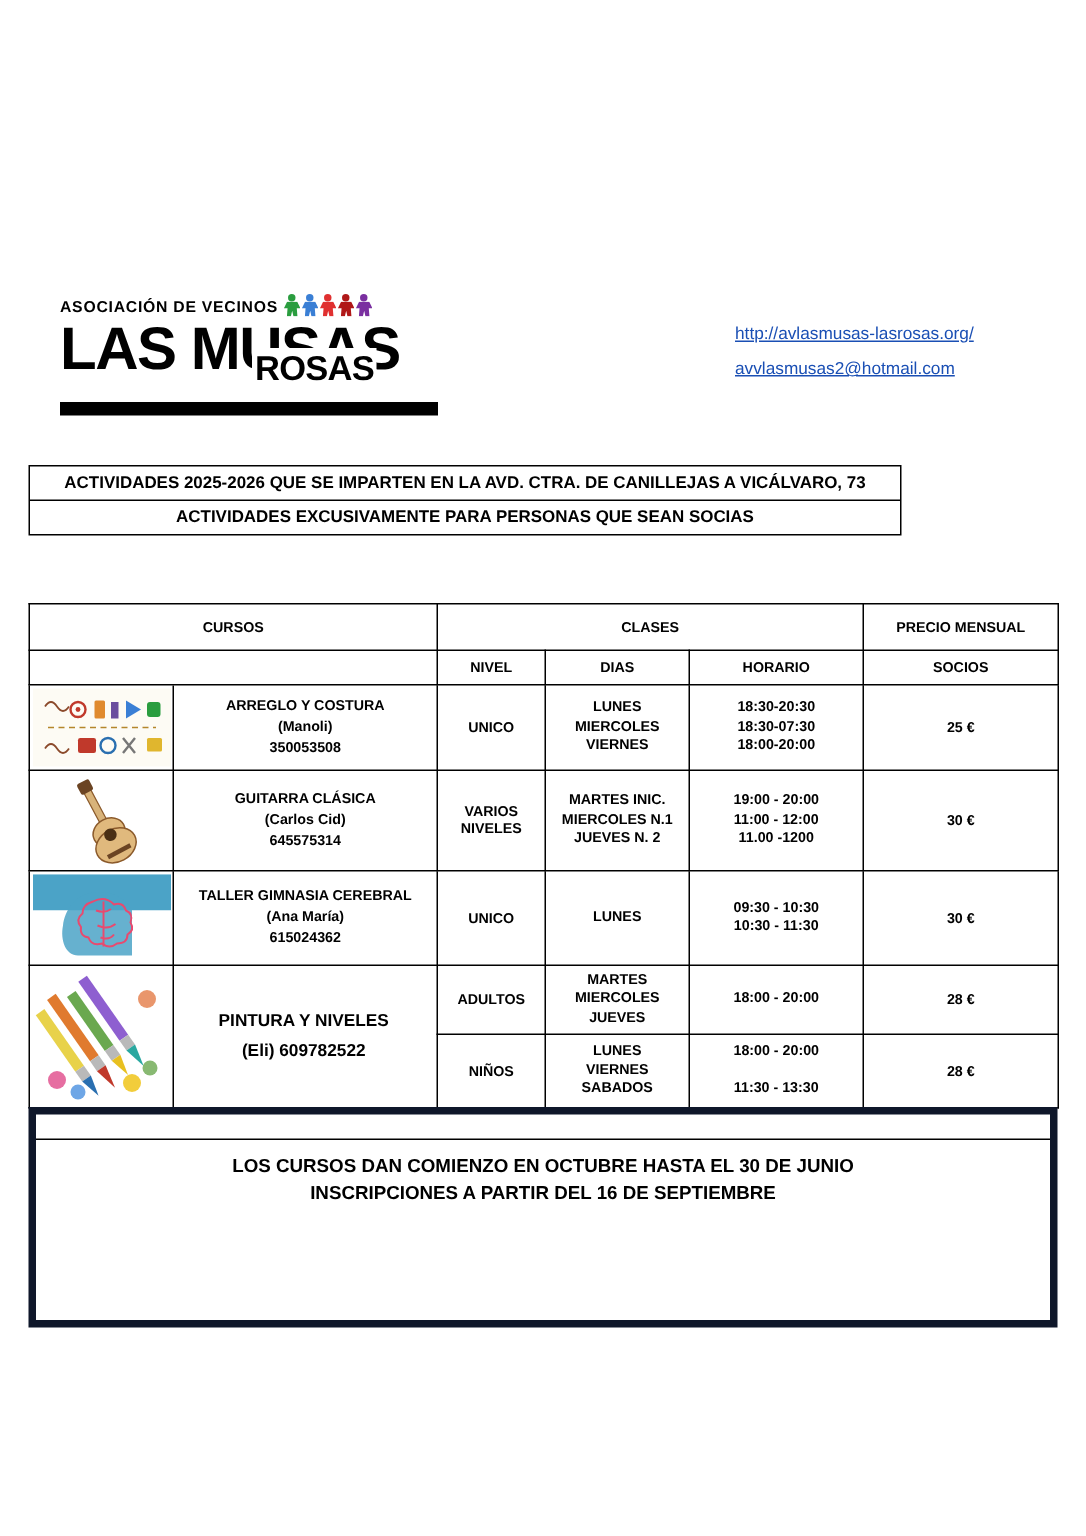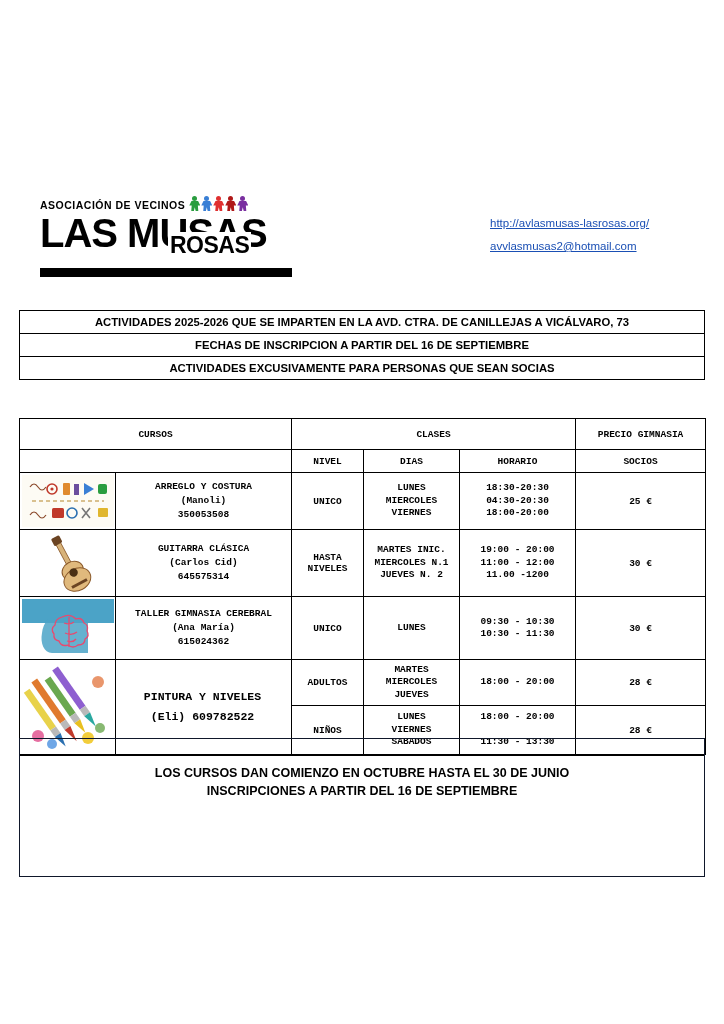--- a/index.html
+++ b/index.html
@@ -127,45 +127,44 @@
     display: block;
     margin-bottom: 11px;
     padding-left: 35px;
   }
 
   
   .banner {
     position: absolute;
     left: 19px;
     top: 310px;
-    width: 686px;
+    width: 582px;
     border: 1px solid #000;
     box-sizing: border-box;
   }
   .banner-row {
     border-bottom: 1px solid #000;
     text-align: center;
     font-size: 11.3px;
     font-weight: bold;
     padding: 5px 4px 4px 4px;
     line-height: 13px;
   }
   .banner-row:last-child {
     border-bottom: none;
   }
 
   
   .main-table {
     position: absolute;
     left: 19px;
-    top: 418px;
+    top: 402px;
     width: 686px;
     border-collapse: collapse;
     table-layout: fixed;
-    font-family: Liberation Mono, monospace;
   }
   .main-table td, .main-table th {
     border: 1px solid #000;
     font-size: 9.5px;
     text-align: center;
     vertical-align: middle;
     padding: 2px;
   }
   .col-img { width: 96px; }
   .col-course { width: 176px; }
@@ -237,21 +236,21 @@
     background: #ffffff;
     height: 90px;
   }
 
   
   .footer-box {
     position: absolute;
     left: 19px;
     top: 738px;
     width: 686px;
-    border: 1px solid #0f172a;
+    border: 5px solid #0f172a;
     box-sizing: border-box;
   }
   .footer-spacer {
     height: 16px;
     border-bottom: 1px solid #000;
   }
   .footer-text {
     text-align: center;
     font-size: 12.5px;
     font-weight: bold;
@@ -303,38 +302,37 @@
     </div>
 
     <div class="contact-block">
       <a href="#">http://avlasmusas-lasrosas.org/</a>
       <a href="#">avvlasmusas2@hotmail.com</a>
     </div>
   </div>
 
   <div class="banner">
     <div class="banner-row">ACTIVIDADES 2025-2026  QUE SE IMPARTEN EN LA AVD. CTRA. DE CANILLEJAS A VICÁLVARO, 73</div>
-    <div class="banner-row">FECHAS DE INSCRIPCION A PARTIR DEL 16 DE SEPTIEMBRE</div>
     <div class="banner-row">ACTIVIDADES EXCUSIVAMENTE PARA PERSONAS QUE SEAN SOCIAS</div>
   </div>
 
   <table class="main-table">
     <colgroup>
       <col class="col-img">
         <col class="col-course">
         <col class="col-nivel">
       <col class="col-dias">
         <col class="col-horario">
         <col class="col-precio">
     </colgroup>
     <thead>
       <tr>
         <th class="th-main" colspan="2">CURSOS</th>
         <th class="th-main" colspan="3">CLASES</th>
-        <th class="th-main">PRECIO GIMNASIA</th>
+        <th class="th-main">PRECIO MENSUAL</th>
       </tr>
       <tr>
         <th class="th-sub" style="border-top:none;border-right:none;"></th>
         <th class="th-sub" style="border-top:none;border-left:none;"></th>
         <th class="th-sub">NIVEL</th>
         <th class="th-sub">DIAS</th>
         <th class="th-sub">HORARIO</th>
         <th class="th-sub">SOCIOS</th>
       </tr>
     </thead>
@@ -366,21 +364,21 @@
         <td class="course-cell">
           <div>ARREGLO Y COSTURA</div>
           <div>(Manoli)</div>
           <div>350053508</div>
         </td>
         <td class="nivel-cell">UNICO</td>
         <td class="cell-lines" style="white-space:pre-line">LUNES
 MIERCOLES
 VIERNES</td>
         <td class="cell-lines" style="white-space:pre-line">18:30-20:30
-04:30-20:30
+18:30-07:30
 18:00-20:00</td>
         <td class="precio-cell">25 €</td>
       </tr>
 
       <tr style="height:66px;">
         <td class="img-cell">
           <span class="thumb thumb-guitar">
             <svg width="92" height="62" viewBox="0 0 92 62" xmlns="http://www.w3.org/2000/svg">
               <rect width="92" height="62" fill="#ffffff"></rect>
               <g transform="rotate(-28 46 31)">
@@ -392,21 +390,21 @@
                 <rect x="38" y="53" width="17" height="3" fill="#6b4423"></rect>
               </g>
             </svg>
           </span>
         </td>
         <td class="course-cell">
           <div>GUITARRA CLÁSICA</div>
           <div>(Carlos Cid)</div>
           <div>645575314</div>
         </td>
-        <td class="nivel-cell" style="white-space:pre-line">HASTA
+        <td class="nivel-cell" style="white-space:pre-line">VARIOS
 NIVELES</td>
         <td class="cell-lines" style="white-space:pre-line">MARTES INIC.
 MIERCOLES N.1
 JUEVES  N. 2</td>
         <td class="cell-lines" style="white-space:pre-line">19:00 - 20:00
 11:00 - 12:00
 11.00 -1200</td>
         <td class="precio-cell">30 €</td>
       </tr>
 

